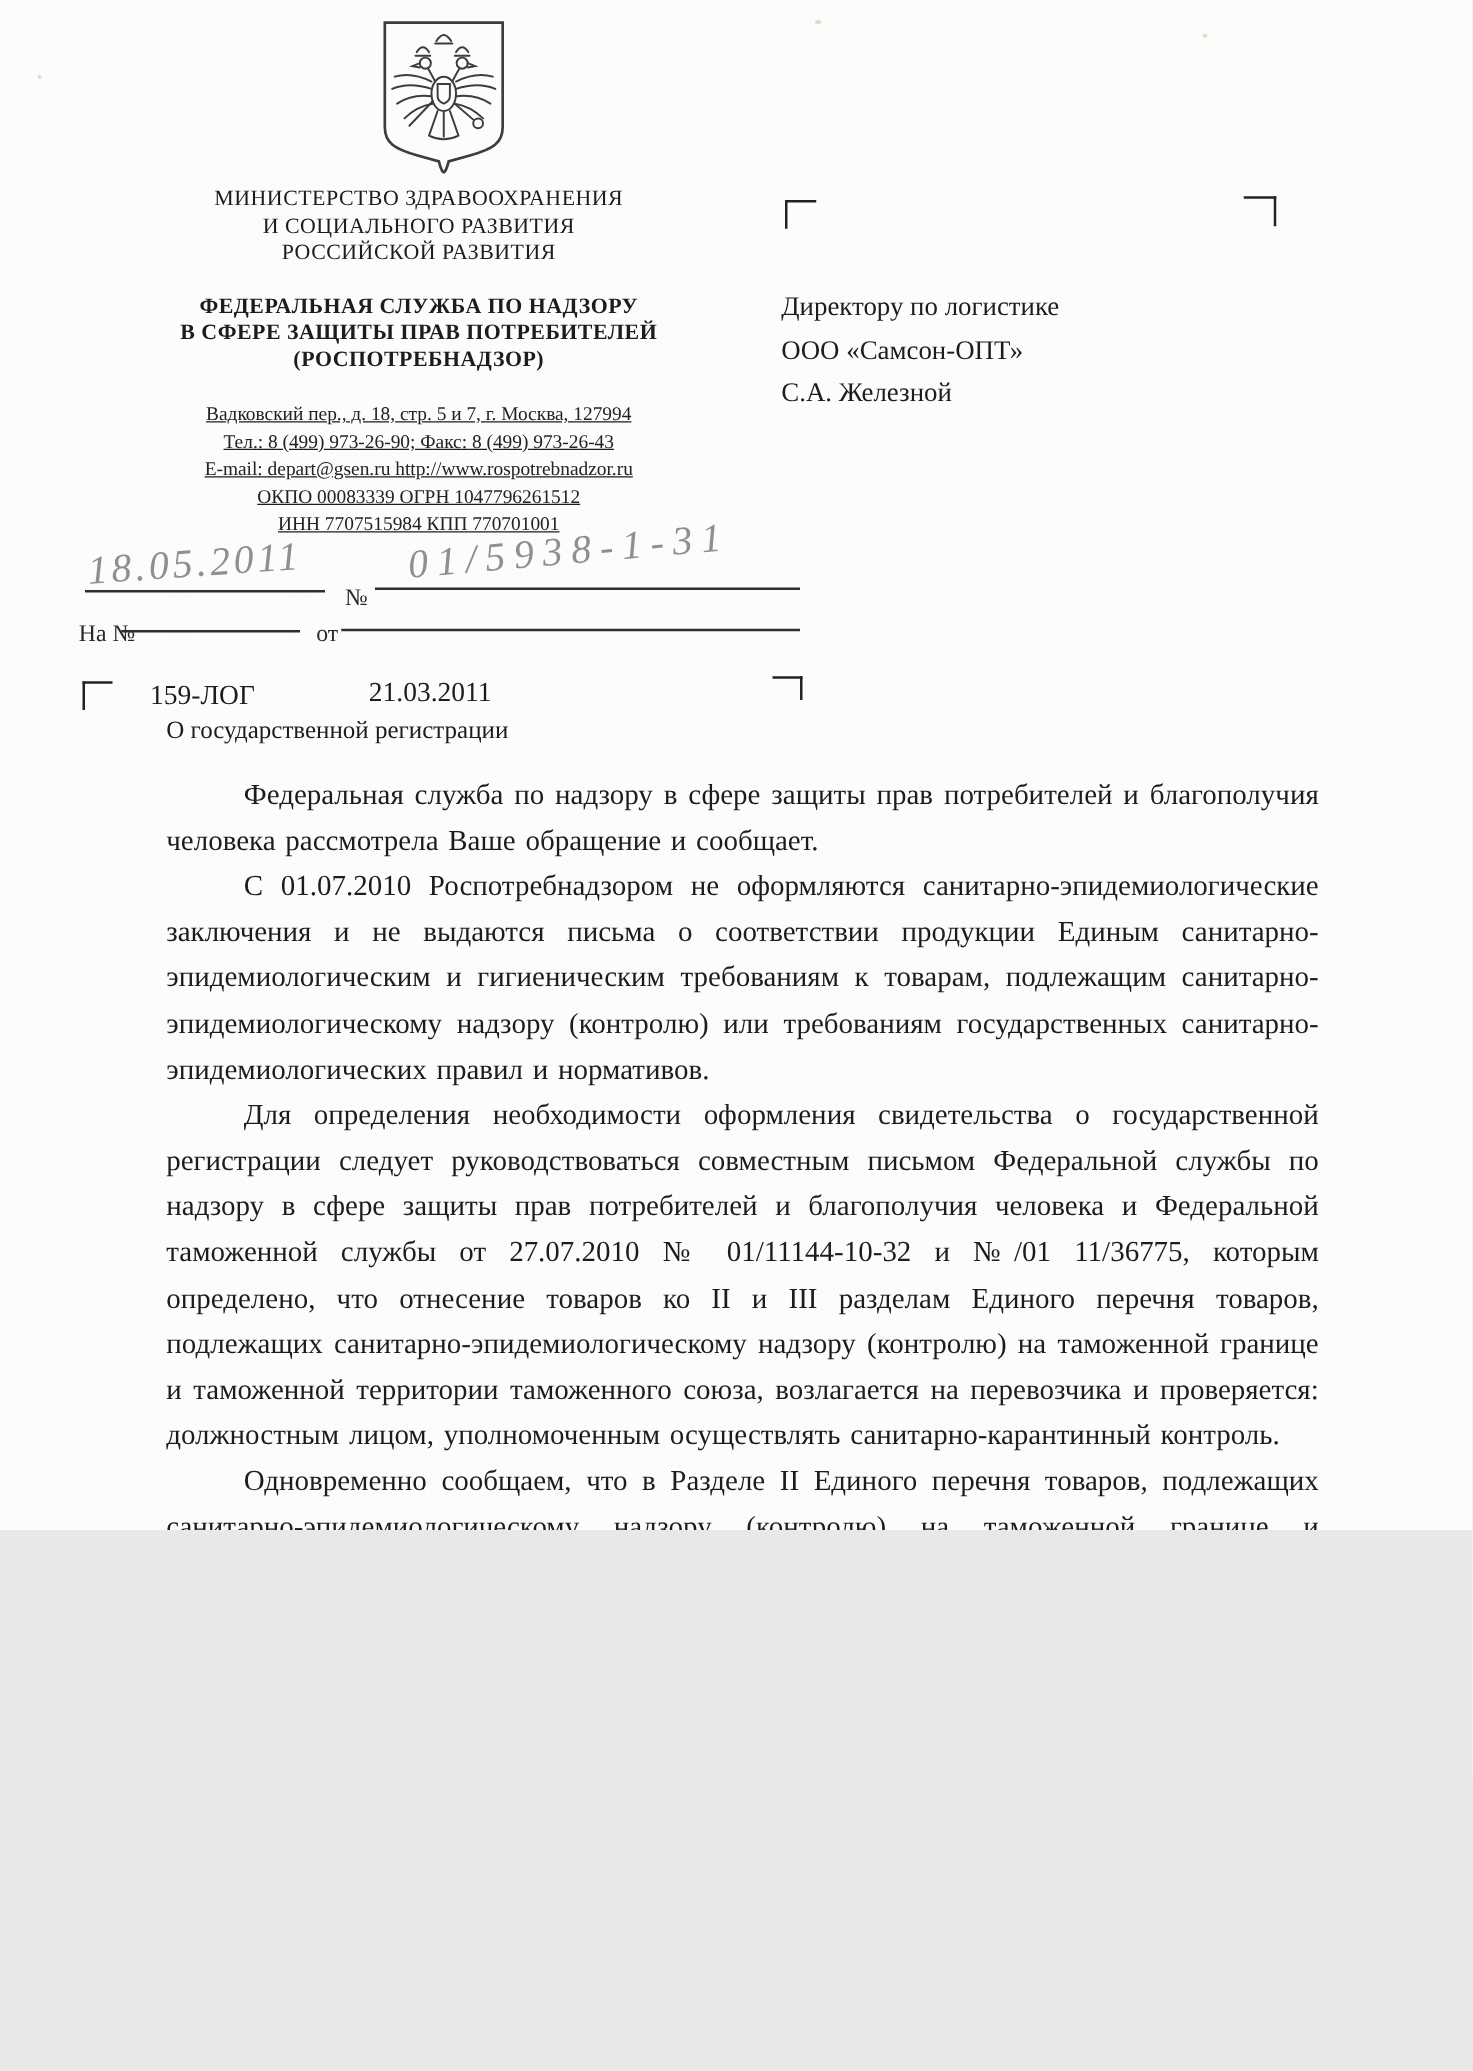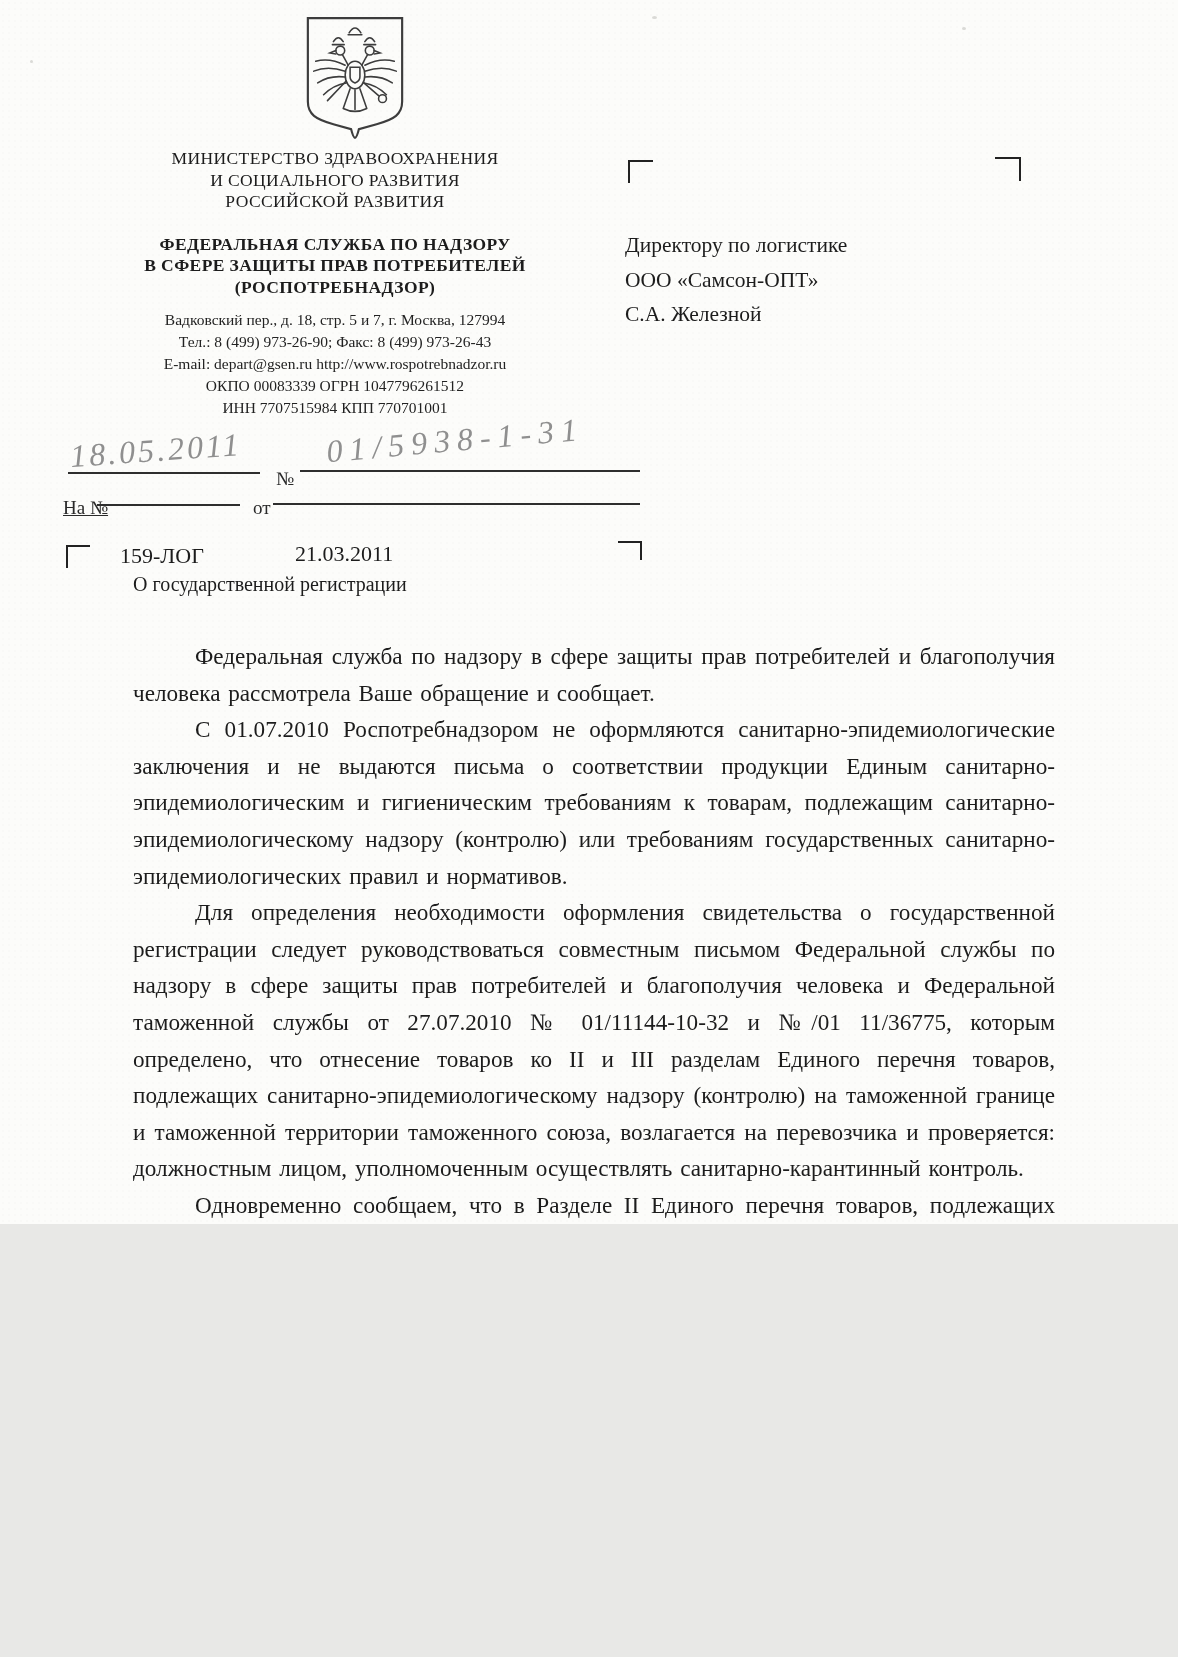--- a/index.html
+++ b/index.html
@@ -13,36 +13,36 @@
     font-family:"Liberation Serif","DejaVu Serif",serif;
     color:#1c1c1c;
     overflow:hidden;
   }
   
   .emblem{position:absolute;left:300px;top:14px;width:110px;height:130px;}
   .head-col{position:absolute;left:108px;top:148px;width:454px;text-align:center;}
   .ministry div{font-size:17.5px;line-height:21.5px;letter-spacing:.4px;}
   .agency{margin-top:21px;}
   .agency div{font-size:17.5px;line-height:21.5px;font-weight:bold;letter-spacing:.4px;}
-  .contacts{margin-top:11px;}
+  .contacts{margin-top:23px;text-decoration:underline;}
   .contacts div{font-size:15.5px;line-height:22px;color:#222;}
   
   .recipient{position:absolute;left:625px;top:228px;font-size:21.5px;line-height:34.5px;}
   
   .mark{position:absolute;}
   .m-tl{left:628px;top:160px;width:23px;height:21px;border-left:2px solid #222;border-top:2px solid #222;}
   .m-tr{left:995px;top:157px;width:24px;height:22px;border-right:2px solid #222;border-top:2px solid #222;}
   .m-zl{left:66px;top:545px;width:22px;height:21px;border-left:2px solid #222;border-top:2px solid #222;}
   .m-zr{left:618px;top:541px;width:22px;height:17px;border-right:2px solid #222;border-top:2px solid #222;}
   .m-bl{left:57px;top:1588px;width:26px;height:27px;border-left:2px solid #222;border-bottom:2px solid #222;}
   .m-br{left:1028px;top:1586px;width:26px;height:25px;border-right:2px solid #222;border-top:2px solid #222;}
   
   .ref-label{position:absolute;font-size:19px;color:#2a2a2a;}
   .lbl-no{left:276px;top:468px;}
-  .lbl-na{left:63px;top:497px;text-decoration:underline;}
+  .lbl-na{left:63px;top:497px;}
   .lbl-ot{left:253px;top:497px;}
   .ref-line{position:absolute;border-bottom:2px solid #2e2e2e;z-index:3;}
   .line-a{left:68px;top:472px;width:192px;}
   .line-b{left:300px;top:470px;width:340px;}
   .line-c{left:97px;top:504px;width:143px;}
   .line-d{left:273px;top:503px;width:367px;}
   .hand{
     position:absolute;
     font-style:italic;
     color:#8f8f8f;
@@ -51,21 +51,21 @@
   }
   .hand-date{left:70px;top:432px;font-size:32px;letter-spacing:3px;transform:rotate(-4deg);}
   .hand-num{left:326px;top:422px;font-size:32px;letter-spacing:7px;transform:rotate(-5deg);}
   .typed{position:absolute;font-size:22px;color:#1c1c1c;z-index:1;margin-top:48px;}
   .typed-replyno{left:120px;top:495px;}
   .typed-replydate{left:295px;top:493px;}
   
   .subject{position:absolute;left:133px;top:540px;font-size:20px;line-height:33px;margin-top:28px;}
   
   .body-text{
-    position:absolute;left:133px;top:638px;width:922px;
+    position:absolute;left:133px;top:618px;width:922px;
     font-size:23.2px;line-height:36.6px;
     text-align:justify;
     word-spacing:2px;
   }
   .body-text p{margin:0;text-indent:62px;}
   
   .speck{position:absolute;background:#9a9a96;opacity:.35;border-radius:50%;}
 </style>
 </head>
 <body>

